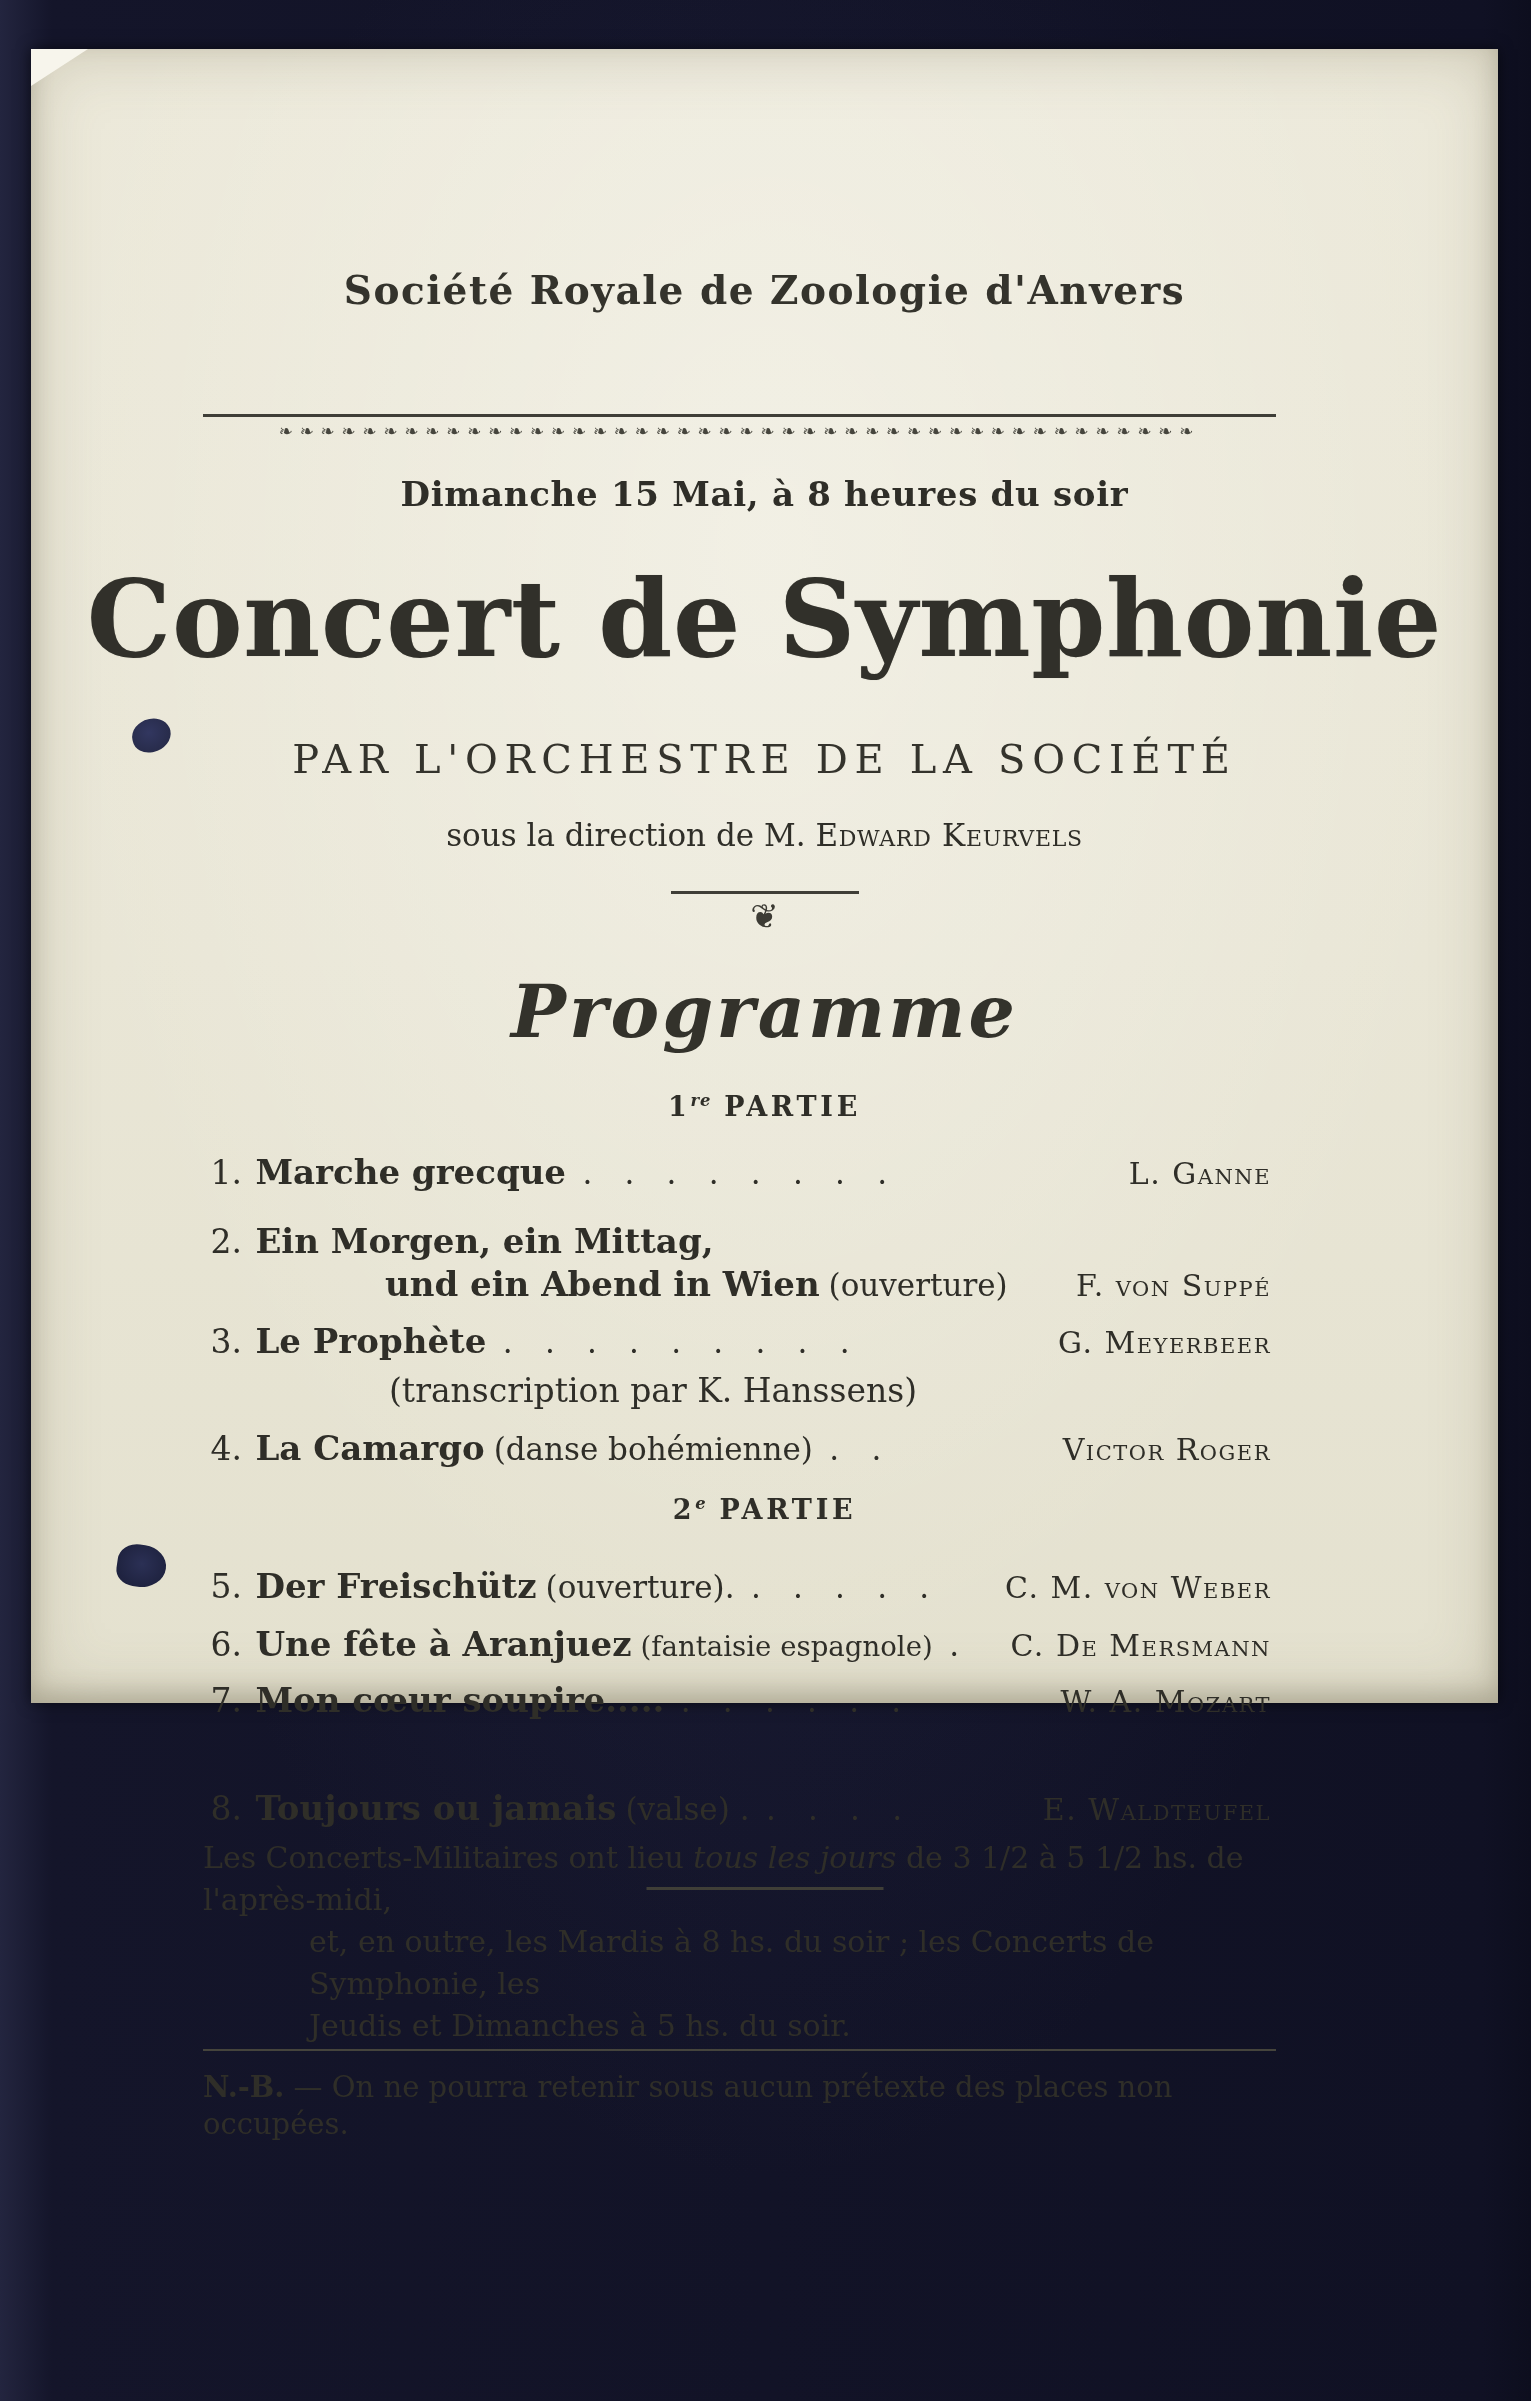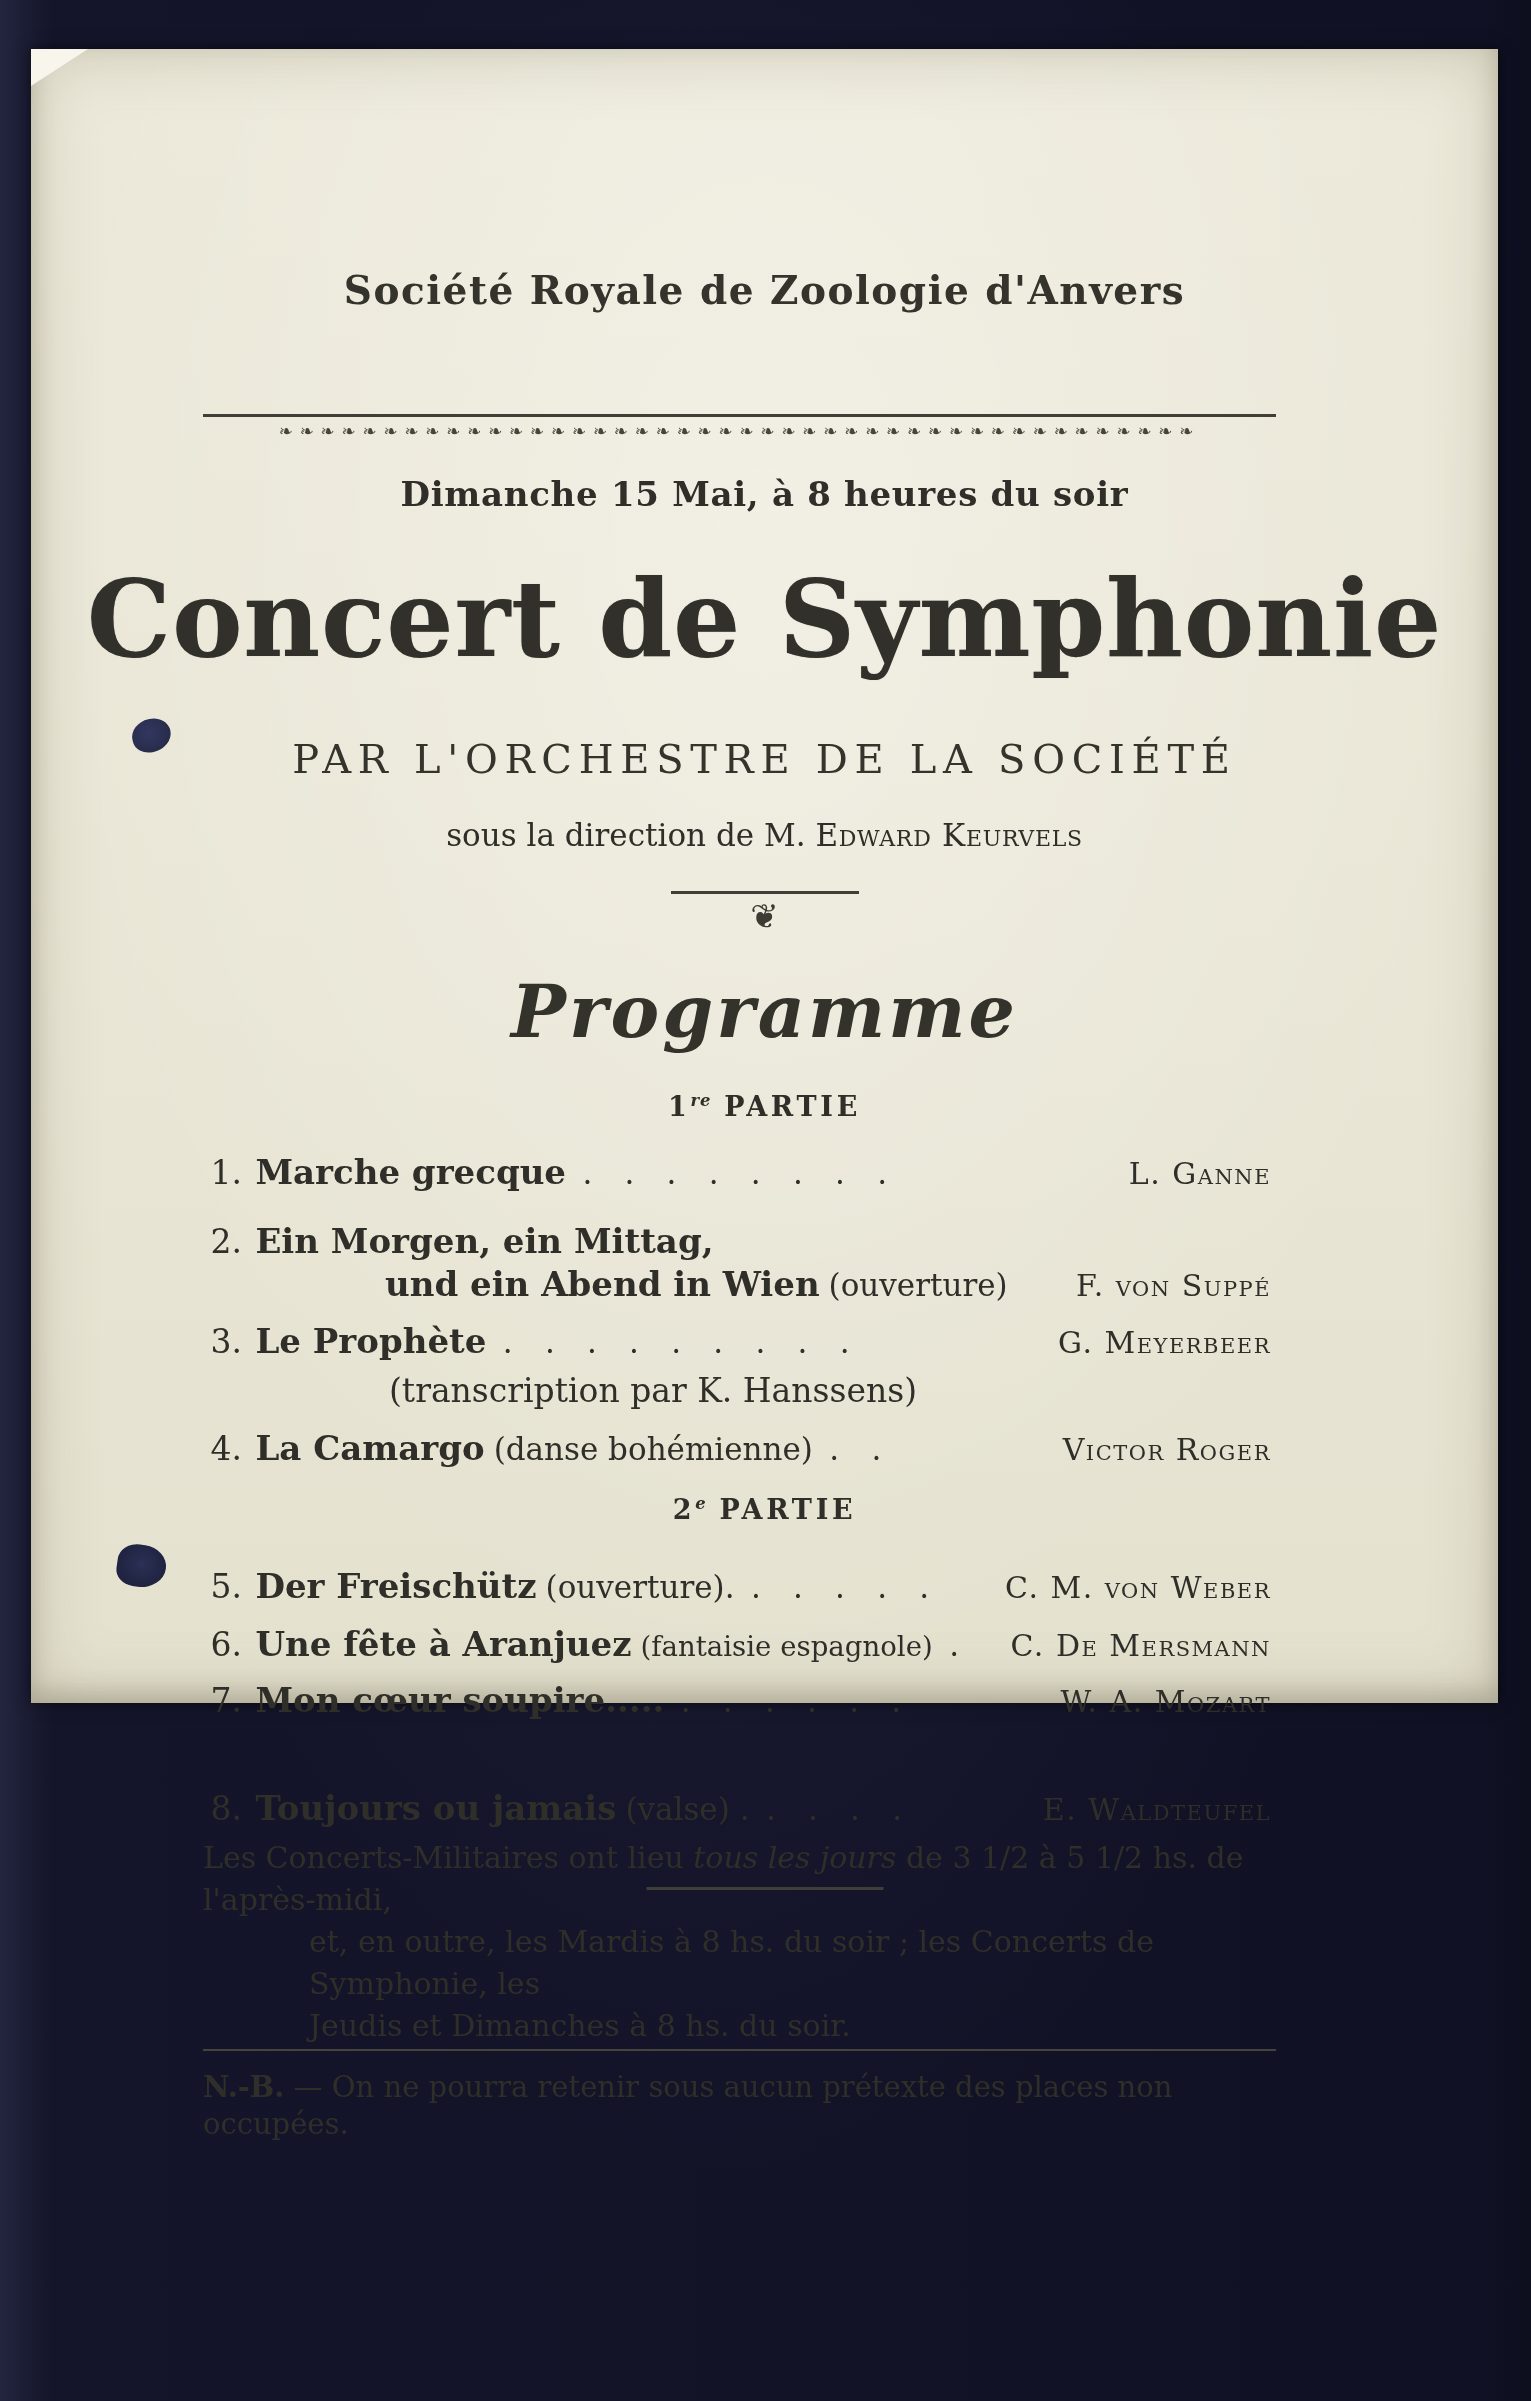--- a/index.html
+++ b/index.html
@@ -170,21 +170,21 @@
     <span class="pnote">(valse) .</span>
     <span class="pleaders">. . . .</span>
     <span class="pcomposer">E. Waldteufel</span>
   </div>
 
   <div class="pre-footer-rule"></div>
 
   <div class="footer-note">
     <div><span>Les Concerts-Militaires ont lieu </span><span class="it">tous les jours</span><span> de 3 1/2 à 5 1/2 hs. de l'après-midi,</span></div>
     <div class="indent">et, en outre, les Mardis à 8 hs. du soir ; les Concerts de Symphonie, les</div>
-    <div class="indent">Jeudis et Dimanches à 8 hs. du soir.</div>
+    <div class="indent">Jeudis et Dimanches à 5 hs. du soir.</div>
   </div>
 
   <div class="footer-rule"></div>
 
   <div class="nb-line">
     <span class="nb-label">N.-B.</span><span> — On ne pourra retenir sous aucun prétexte des places non occupées.</span>
   </div>
 
   <div class="blot blot-1"></div>
   <div class="blot blot-2"></div>

